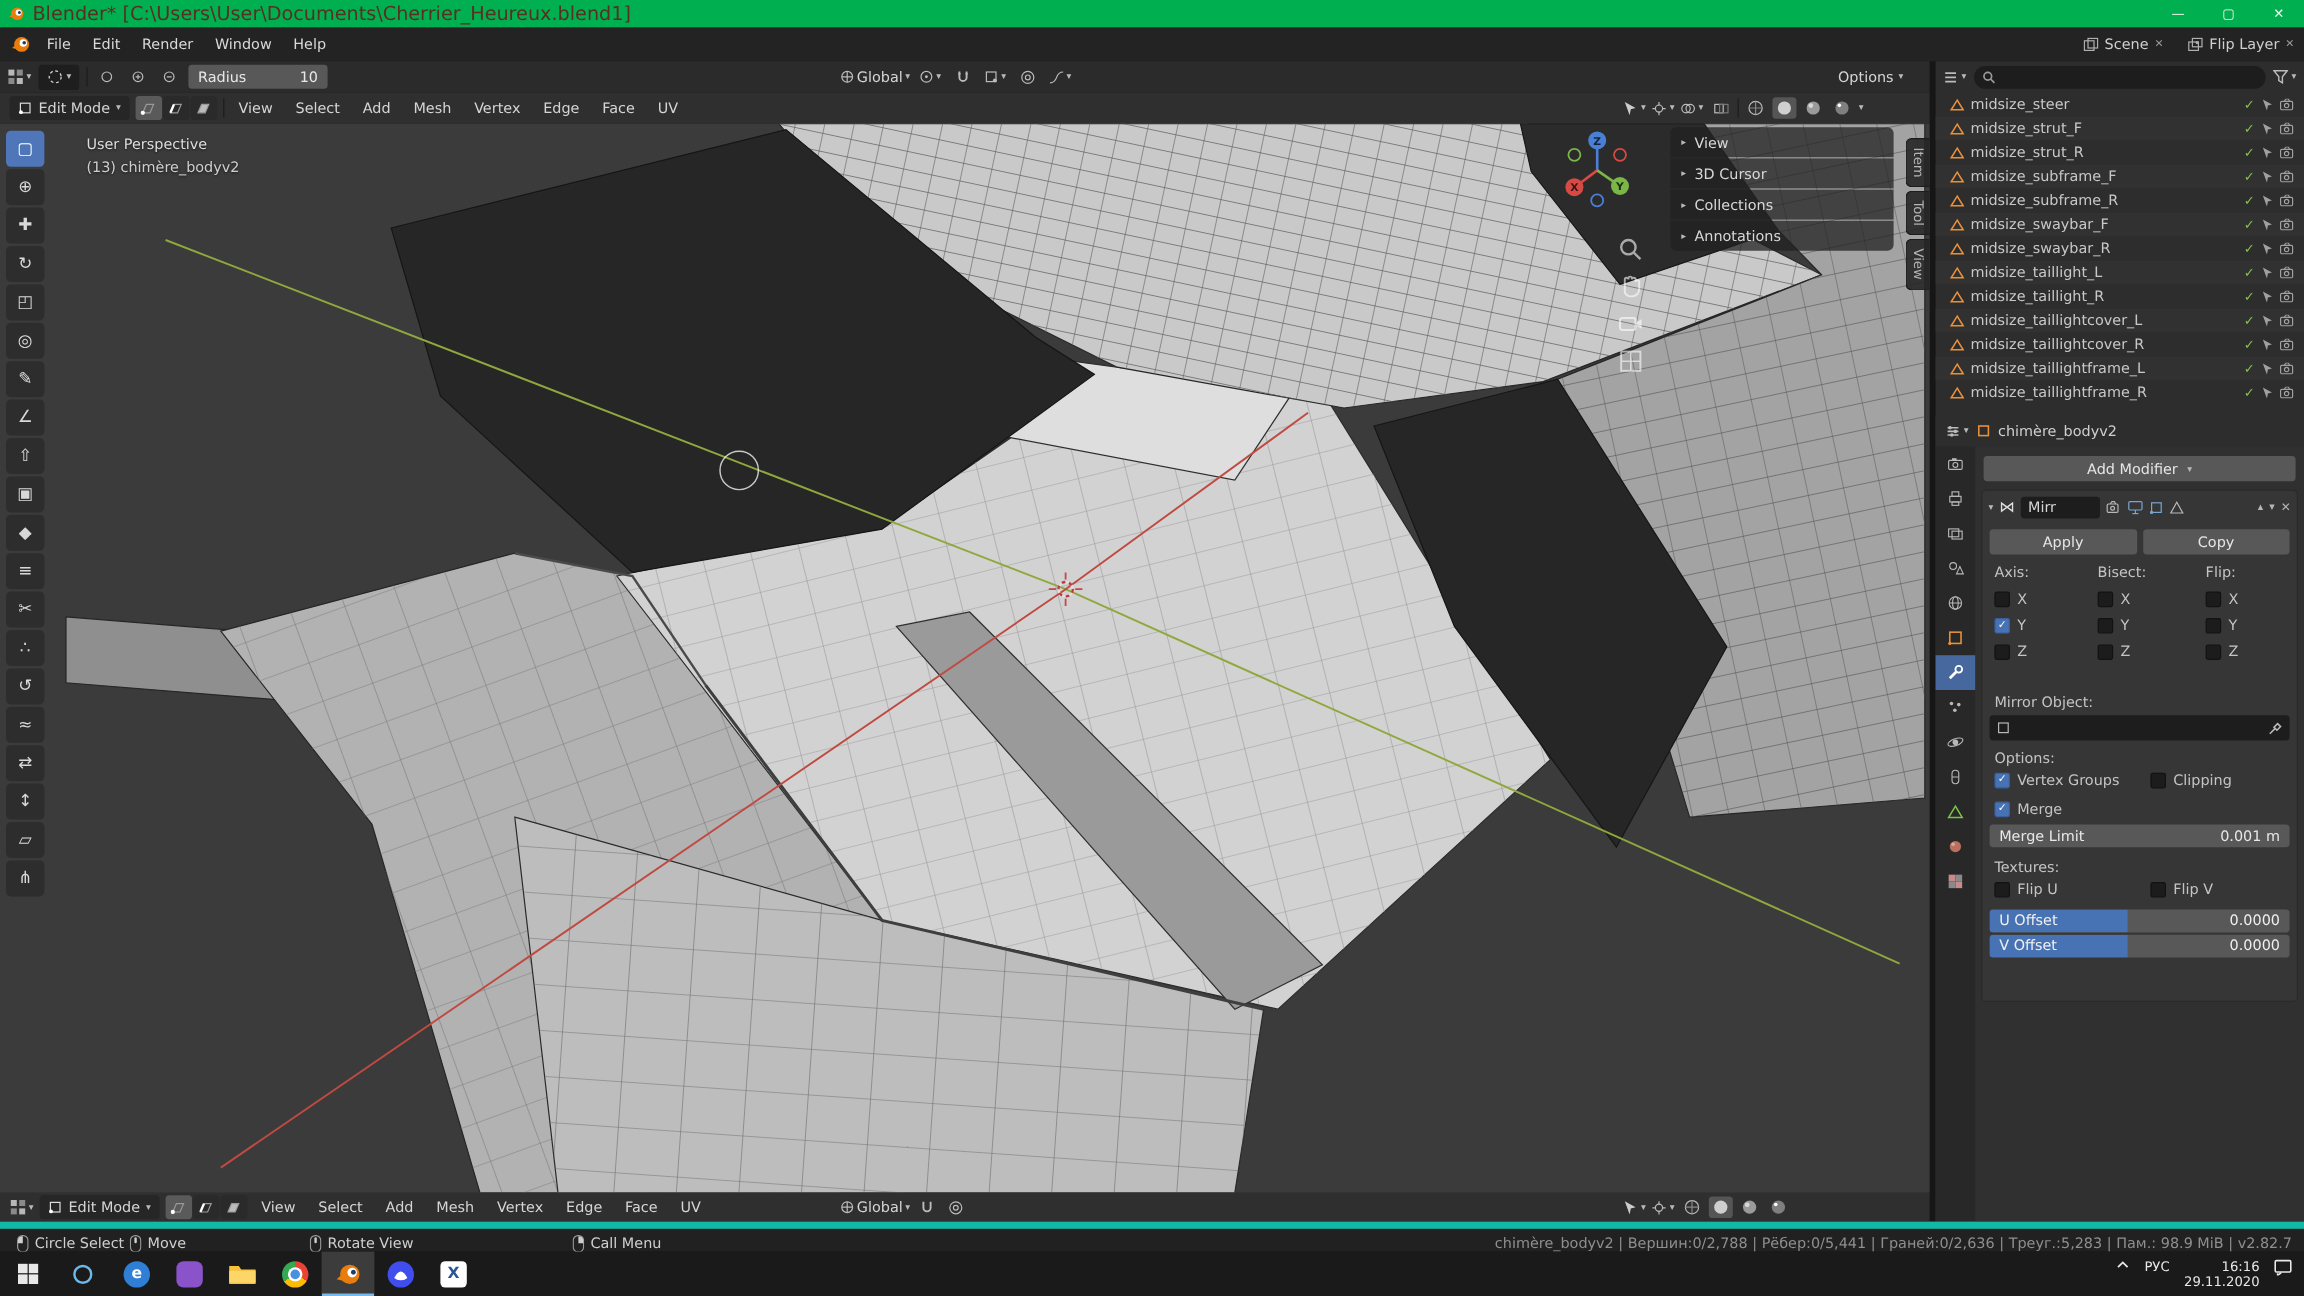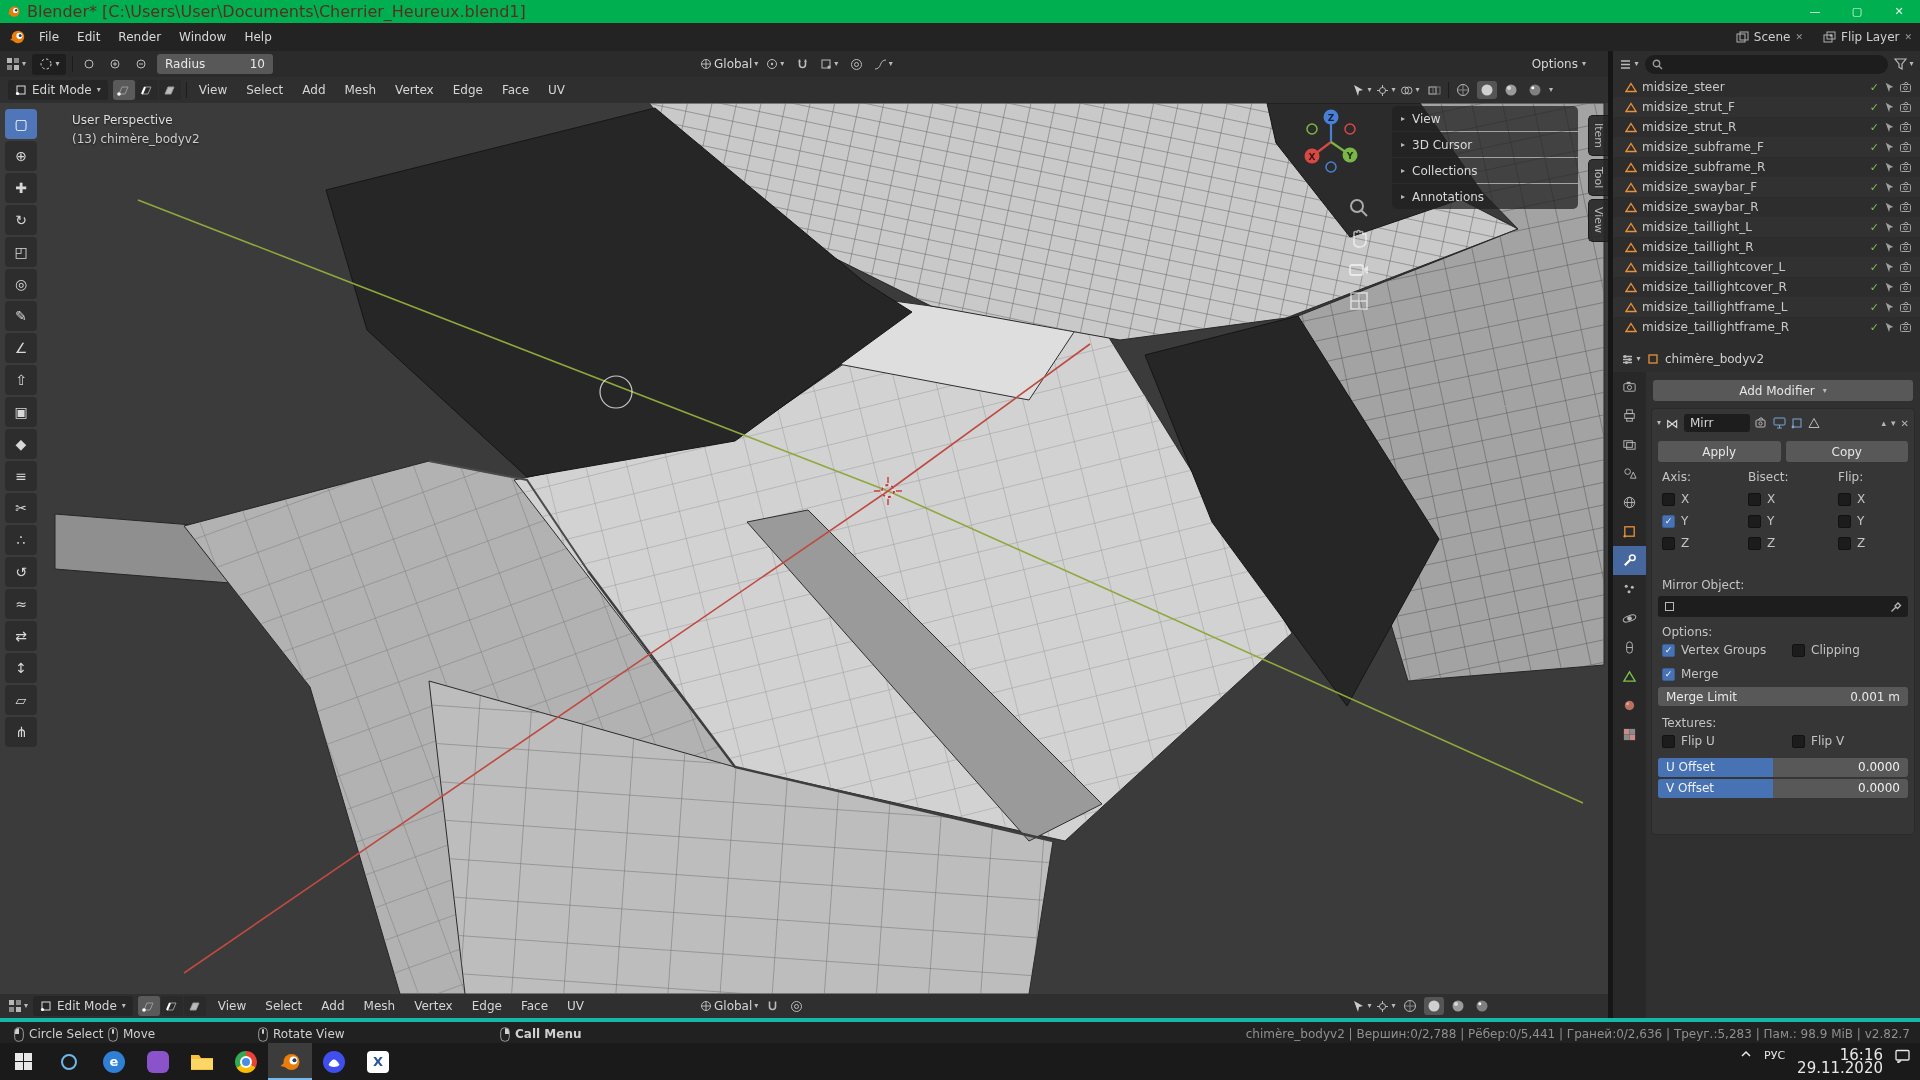--- a/index.html
+++ b/index.html
@@ -79,31 +79,31 @@
   .chk.on{background:#4772b3;border-color:#3a5f99;}
   .chk .m{color:#fff;font-size:9px;line-height:1;}
   .chklbl{color:#c4c4c4;margin-left:6px;}
   .plabel{color:#c4c4c4;}
   .field{background:#1d1d1d;border-radius:3px;height:21px;display:flex;align-items:center;padding:0 6px;gap:6px;box-sizing:border-box;}
   .vslider{position:relative;background:#585858;border-radius:3px;height:19px;overflow:hidden;}
   .vslider .fill{position:absolute;left:0;top:0;bottom:0;width:46%;background:#4772b3;}
   .vslider .lab{position:absolute;left:8px;top:0;line-height:19px;color:#f0f0f0;}
   .vslider .val{position:absolute;right:8px;top:0;line-height:19px;color:#f0f0f0;}
   
-  #statusbar{left:0;top:1018px;width:1920px;height:25px;background:#212121;border-top:4px solid #14b8a6;box-sizing:border-box;}
+  #statusbar{left:0;top:1018px;width:1920px;height:25px;background:#212121;border-top:6px solid #14b8a6;box-sizing:border-box;}
   .hint{position:absolute;top:0;height:24px;display:flex;align-items:center;gap:5px;color:#cfcfcf;}
   #sb-stats{position:absolute;right:10px;top:0;line-height:24px;color:#8f8f8f;}
   
   #taskbar{left:0;top:1043px;width:1920px;height:37px;background:#1a1a1a;display:flex;align-items:center;}
   .tb-btn{width:46px;height:37px;display:flex;align-items:center;justify-content:center;}
   .tb-app{width:44px;height:37px;display:flex;align-items:center;justify-content:center;}
   .tb-app.active{background:#3c3c3c;box-shadow:inset 0 -2px 0 #76b9ed;}
   .circle-ic{width:22px;height:22px;border-radius:50%;display:flex;align-items:center;justify-content:center;color:#fff;font-weight:bold;font-size:13px;}
   #tray{margin-left:auto;display:flex;gap:12px;padding-right:10px;color:#e8e8e8;}
-  #clock{text-align:right;font-size:15px;line-height:13px;}
+  #clock{text-align:right;font-size:11px;line-height:13px;}
 </style>
 </head>
 <body>
 
 <div id="root">
 
   <div id="titlebar" class="abs">
     <span>
       <svg width="15" height="15" viewBox="0 0 18 18">
           <circle cx="10" cy="9" r="6.2" fill="#e87d0d"></circle>
@@ -1209,21 +1209,21 @@
         </svg>
       <span>Move</span>
     </div>
     <div class="hint" style="left:258px;">
       <svg width="10" height="15" viewBox="0 0 10 15">
           <rect x="0.7" y="0.7" width="8.6" height="13.6" rx="4" fill="none" stroke="#9a9a9a"></rect>
           <rect x="4" y="2" width="2" height="5" rx="1" fill="#cfcfcf"></rect>
         </svg>
       <span>Rotate View</span>
     </div>
-    <div class="hint" style="left:500px;font-weight:bold;">
+    <div class="hint" style="left:477px;">
       <svg width="10" height="15" viewBox="0 0 10 15">
           <rect x="0.7" y="0.7" width="8.6" height="13.6" rx="4" fill="none" stroke="#9a9a9a"></rect>
           <path d="M9 4.5 a4 3.5 0 0 0 -4-3.3 V7 H9 Z" fill="#cfcfcf"></path>
         </svg>
       <span>Call Menu</span>
     </div>
     <span id="sb-stats">chimère_bodyv2 | Вершин:0/2,788 | Рёбер:0/5,441 | Граней:0/2,636 | Треуг.:5,283 | Пам.: 98.9 MiB | v2.82.7</span>
   </div>
 
   <div id="taskbar" class="abs">

